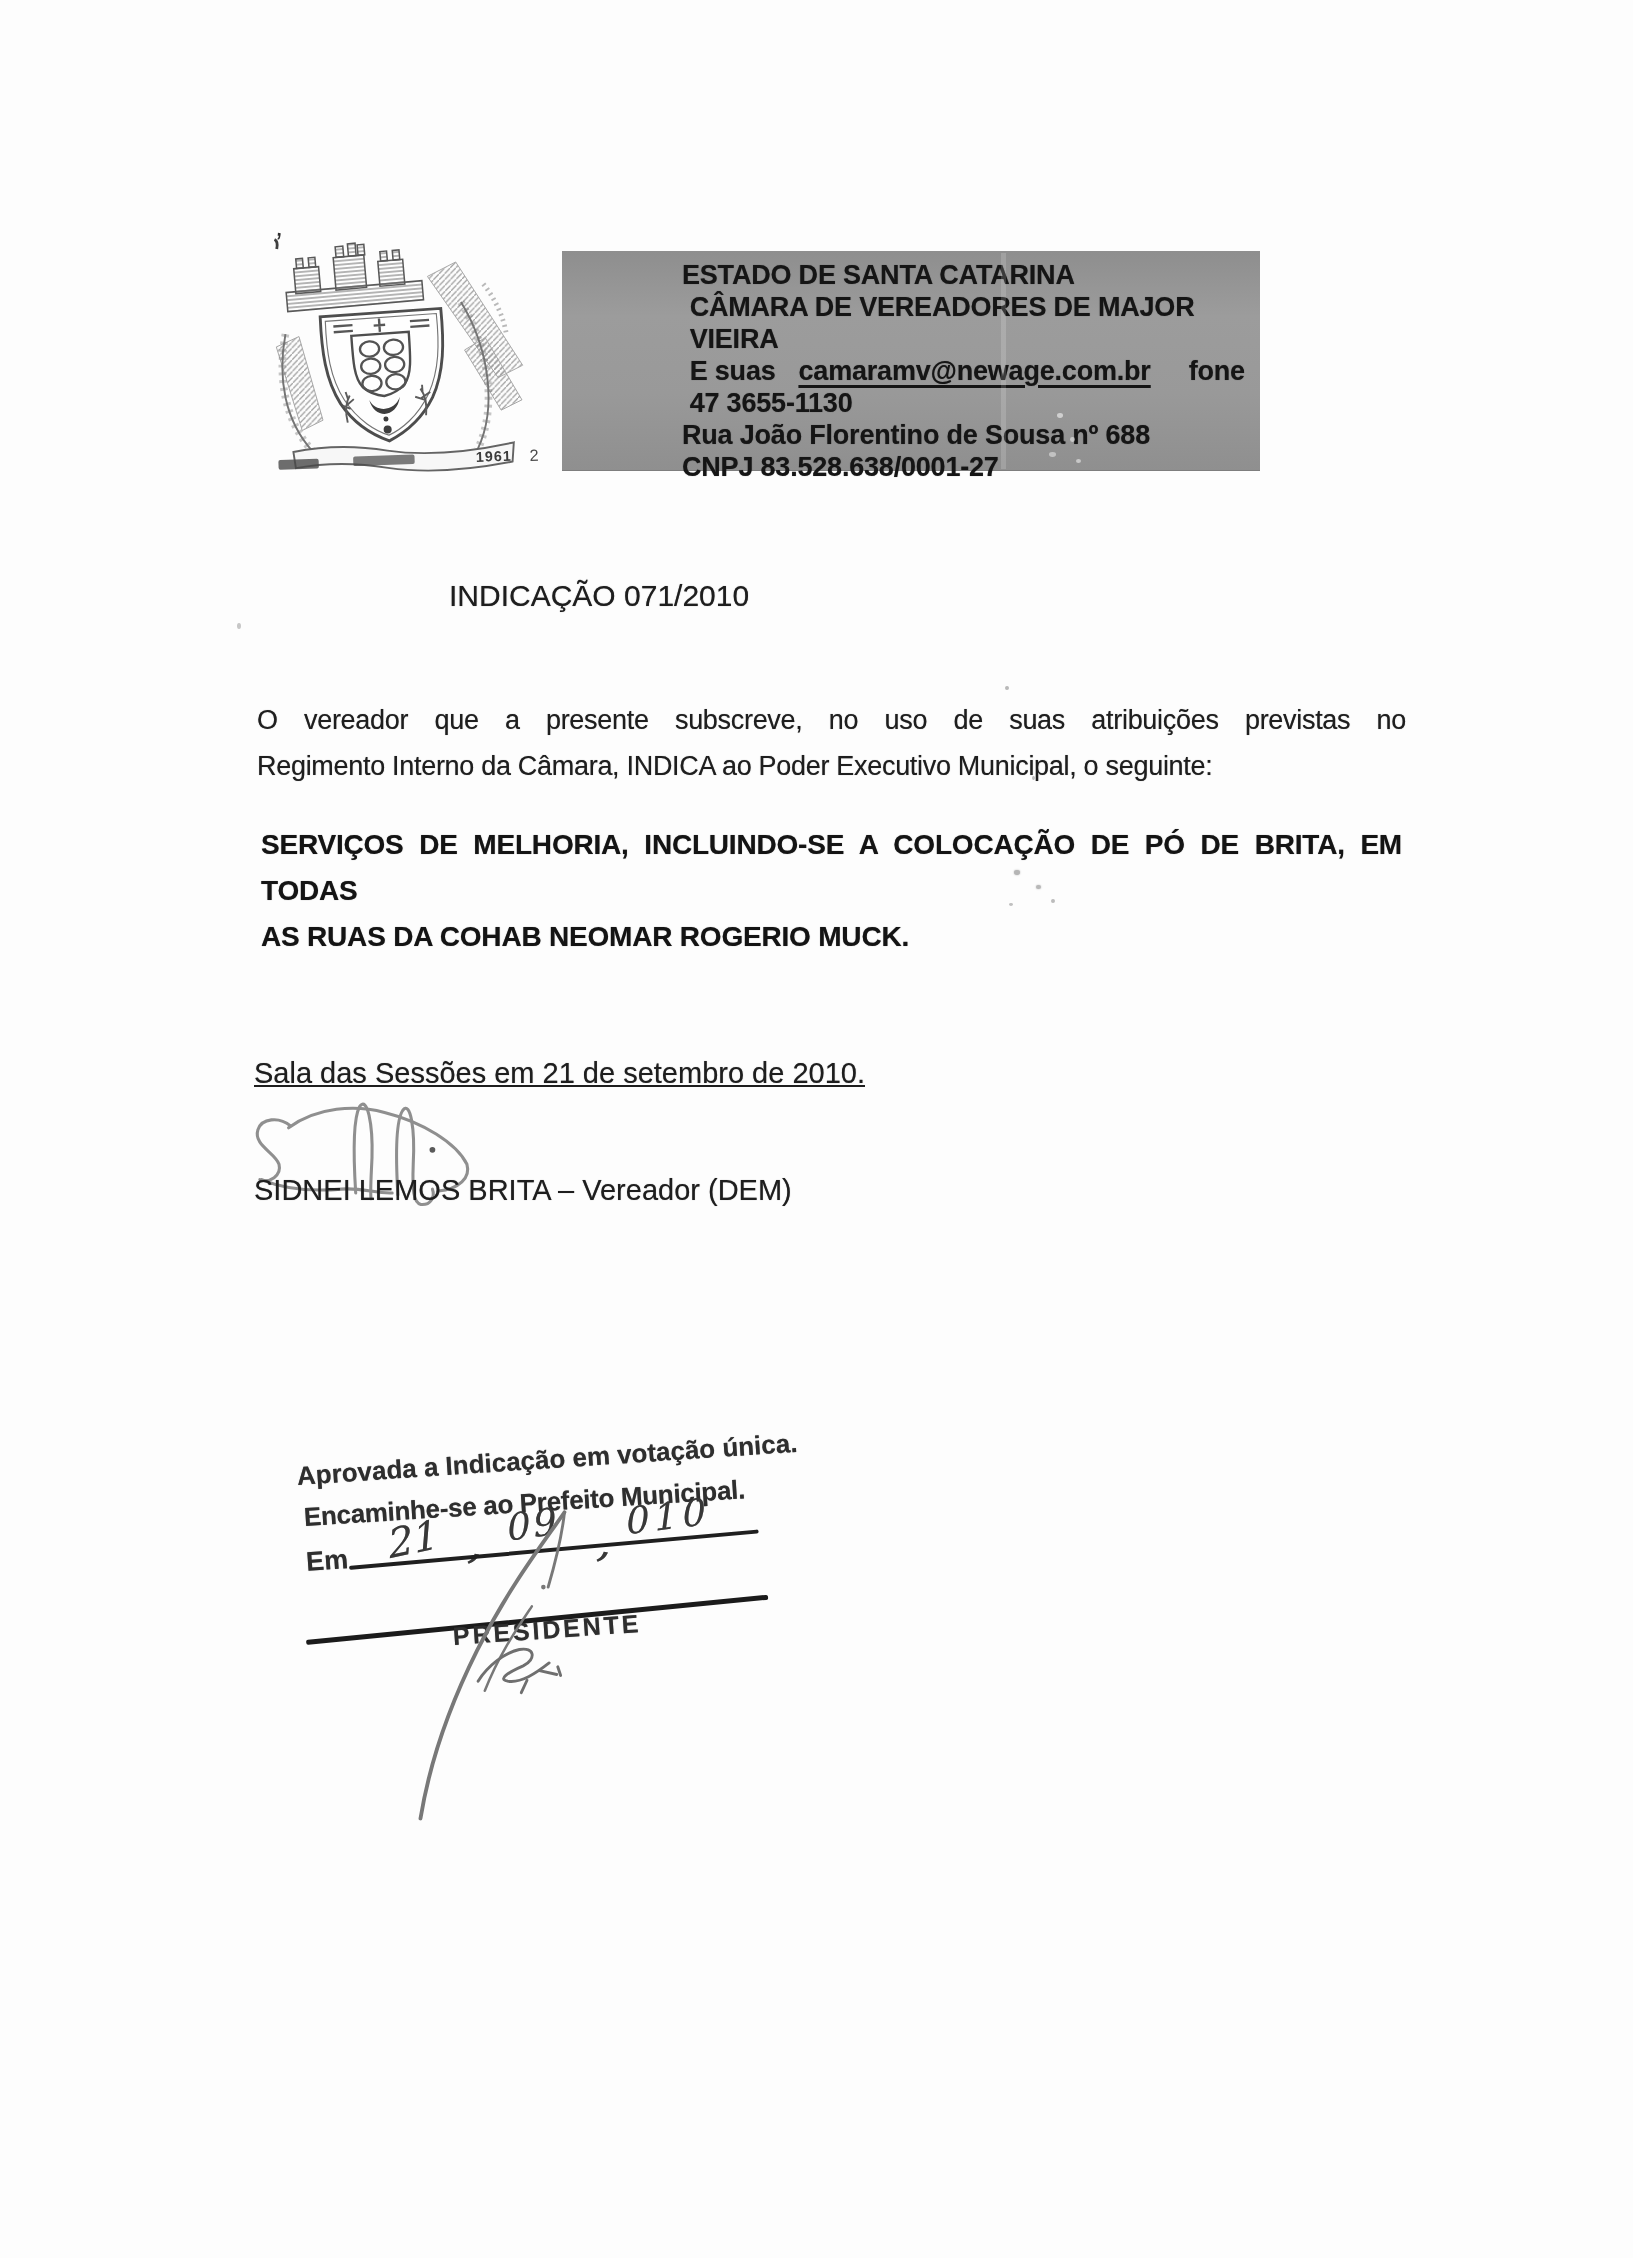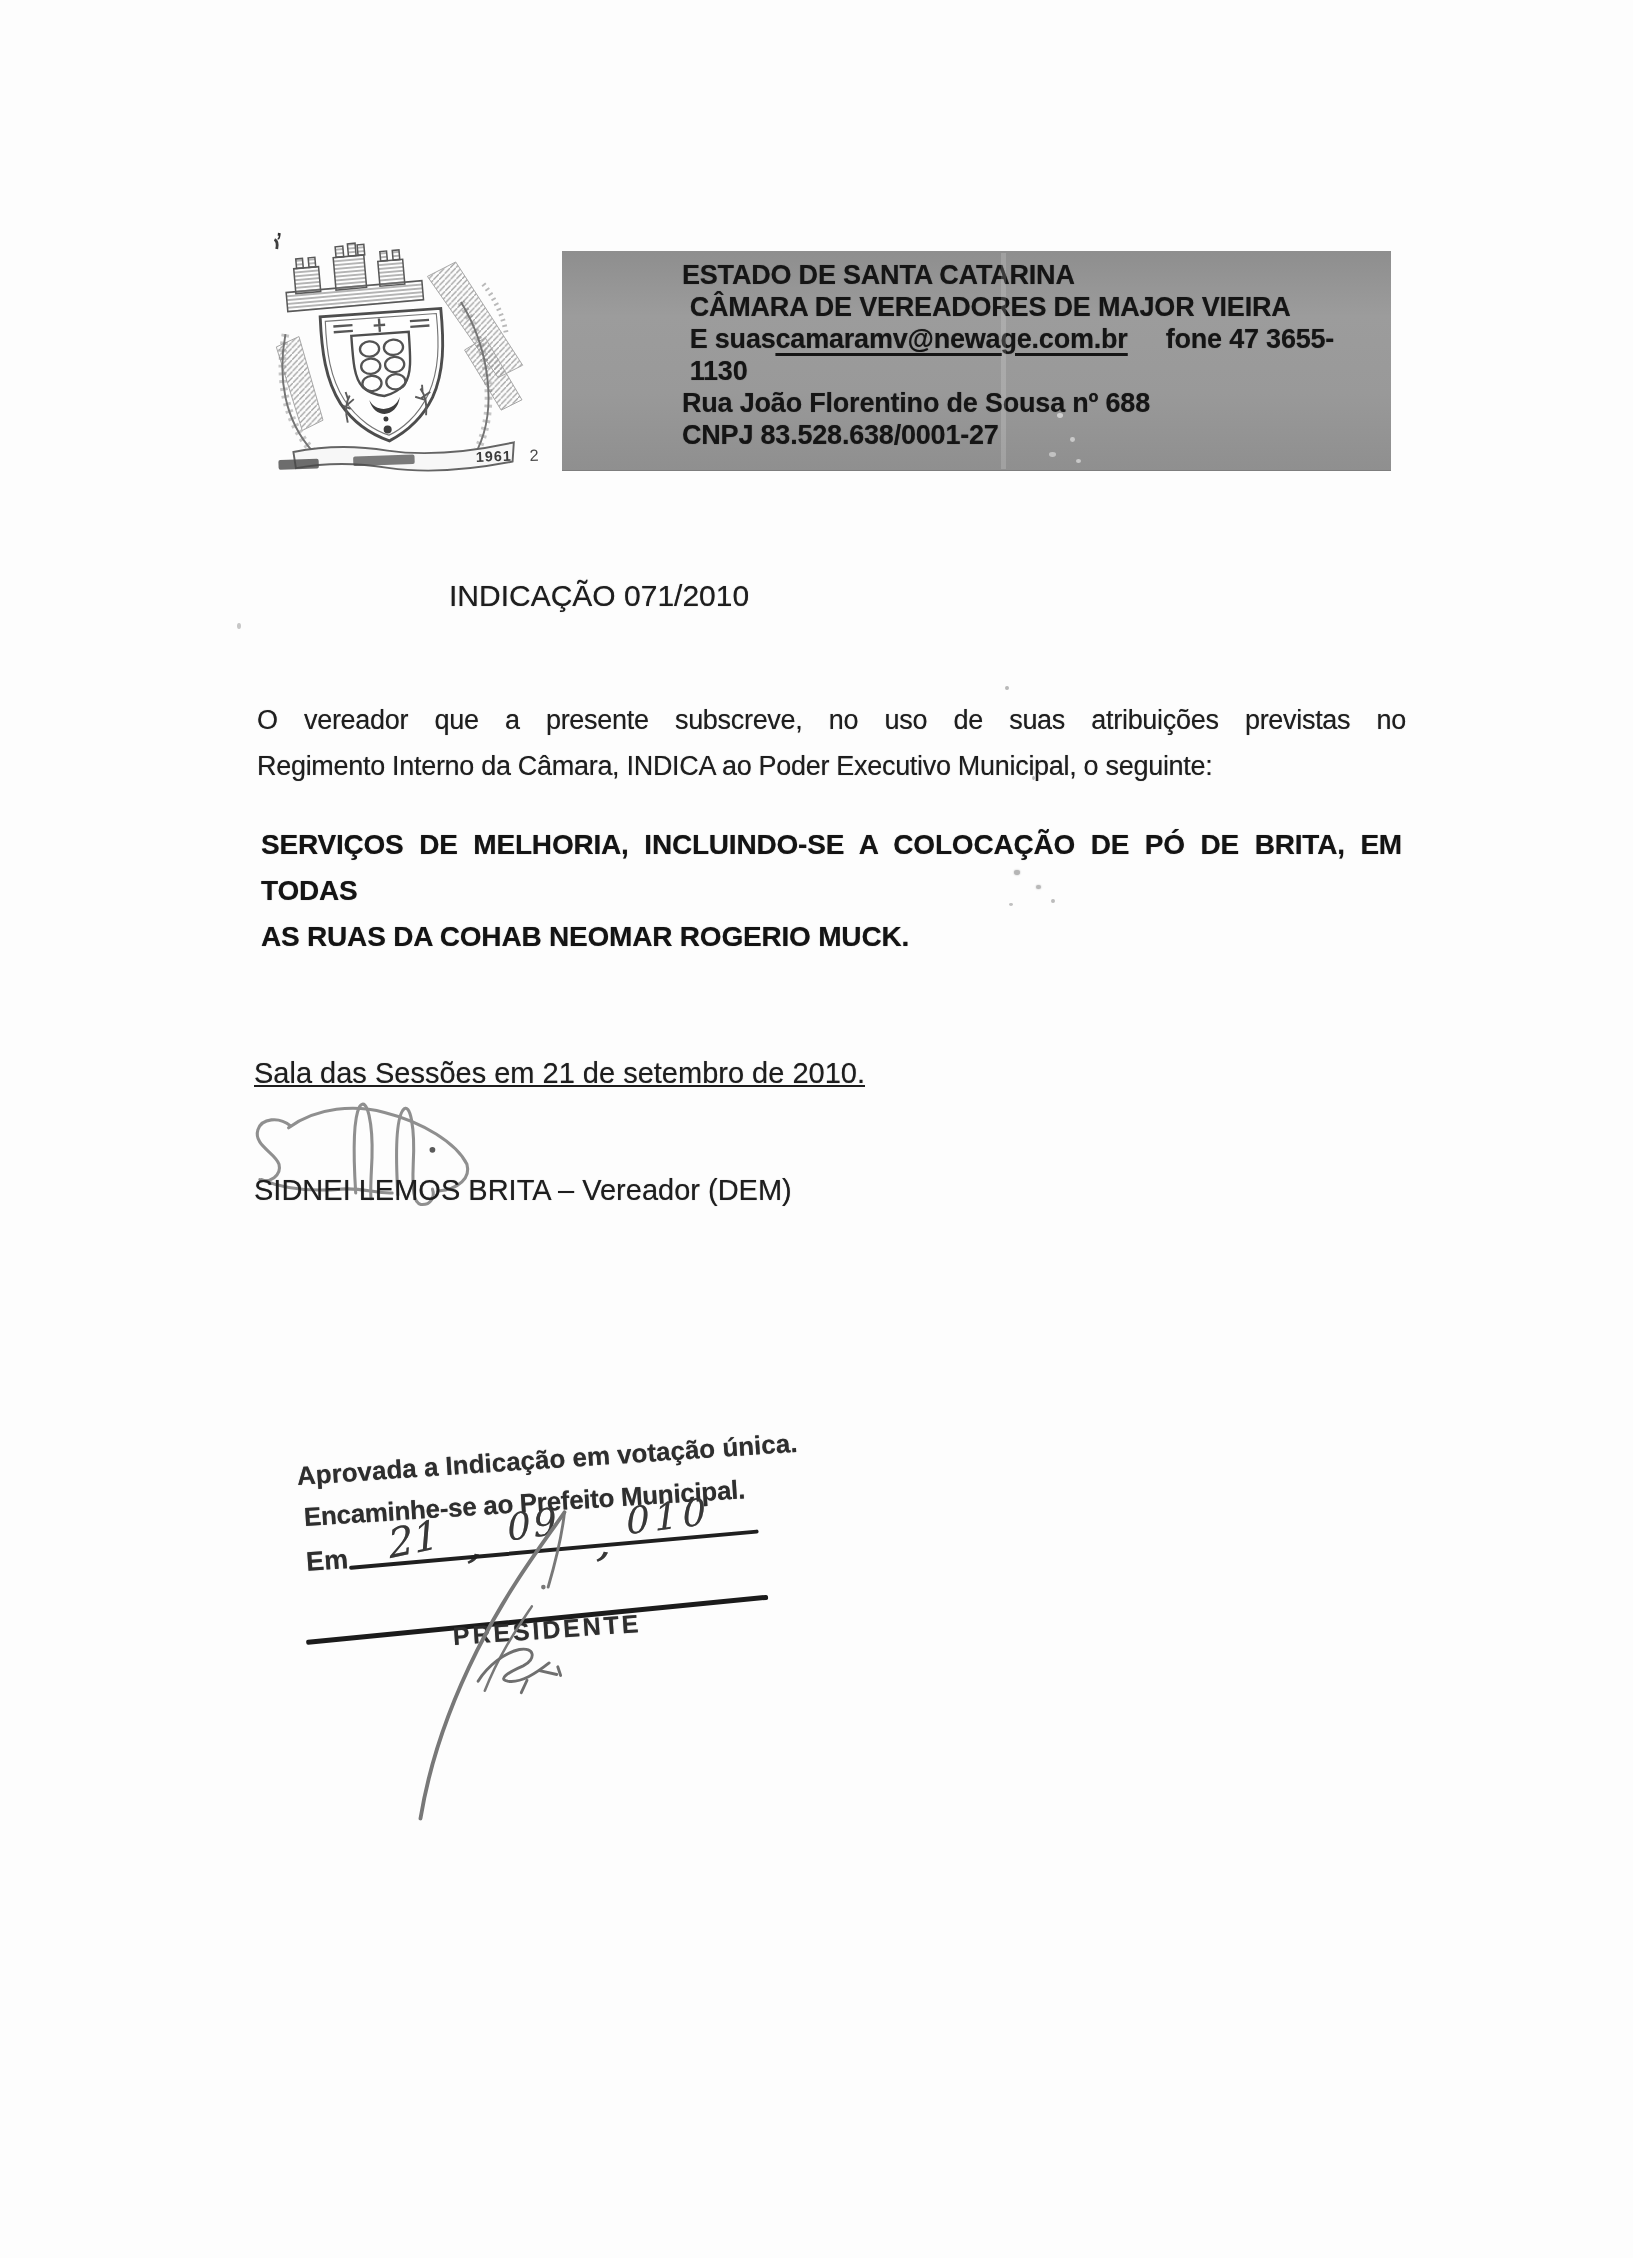--- a/index.html
+++ b/index.html
@@ -4,28 +4,28 @@
 <style>
   html,body{margin:0;padding:0;background:#e9e9e9;}
   .page{
     position:relative;width:1633px;height:2259px;background:#fdfdfd;
     font-family:"Liberation Sans","DejaVu Sans",sans-serif;color:#1e1e1e;
     overflow:hidden;margin:0 auto;
   }
   
   .crest{position:absolute;left:269px;top:229px;width:288px;height:259px;transform:rotate(-2deg);opacity:.92;}
   .header-box{
-    position:absolute;left:562px;top:251px;width:829px;height:220px;box-sizing:border-box;
+    position:absolute;left:562px;top:251px;width:698px;height:220px;box-sizing:border-box;
     background:linear-gradient(180deg,#8e8e8e 0%,#9c9c9c 30%,#999999 65%,#8f8f8f 100%);
     padding:7.7px 0 0 120px;color:#151515;font-weight:700;font-size:27px;line-height:32px;
     letter-spacing:-0.2px;text-shadow:0 0 1px rgba(0,0,0,.45);
     border-bottom:1.9px solid #7e7e7e;
   }
   .h-indent{padding-left:7.7px;}
-  .email{ text-decoration:underline;text-decoration-thickness:2.9px;text-underline-offset:4.8px;}
+  .email{ text-decoration:underline;text-decoration-thickness:2.9px;text-underline-offset:4.8px;margin-left:23px;}
   .phone{margin-left:38px;}
   .box-streak{position:absolute;left:1001px;top:253px;width:4.8px;height:216px;background:rgba(255,255,255,.16);}
   .speck{position:absolute;border-radius:50%;}
   
   .doc-title{position:absolute;left:449px;top:579px;font-size:30px;text-shadow:0 0 0.8px rgba(30,30,30,.7);}
   .intro{position:absolute;left:257px;top:697px;width:1149px;font-size:27px;line-height:46px;letter-spacing:-0.3px;text-shadow:0 0 0.8px rgba(30,30,30,.6);}
   .jline{text-align:justify;text-align-last:justify;}
   .subject{position:absolute;left:261px;top:822px;width:1141px;font-size:28px;font-weight:700;line-height:46px;letter-spacing:-0.2px;color:#141414;text-shadow:0 0 0.9px rgba(0,0,0,.55);}
   .session{position:absolute;left:254px;top:1055px;font-size:29px;line-height:37px;text-shadow:0 0 0.8px rgba(30,30,30,.6);text-decoration:underline;}
   .signatory{position:absolute;left:254px;top:1172px;font-size:29px;line-height:37px;text-shadow:0 0 0.8px rgba(30,30,30,.6);}

